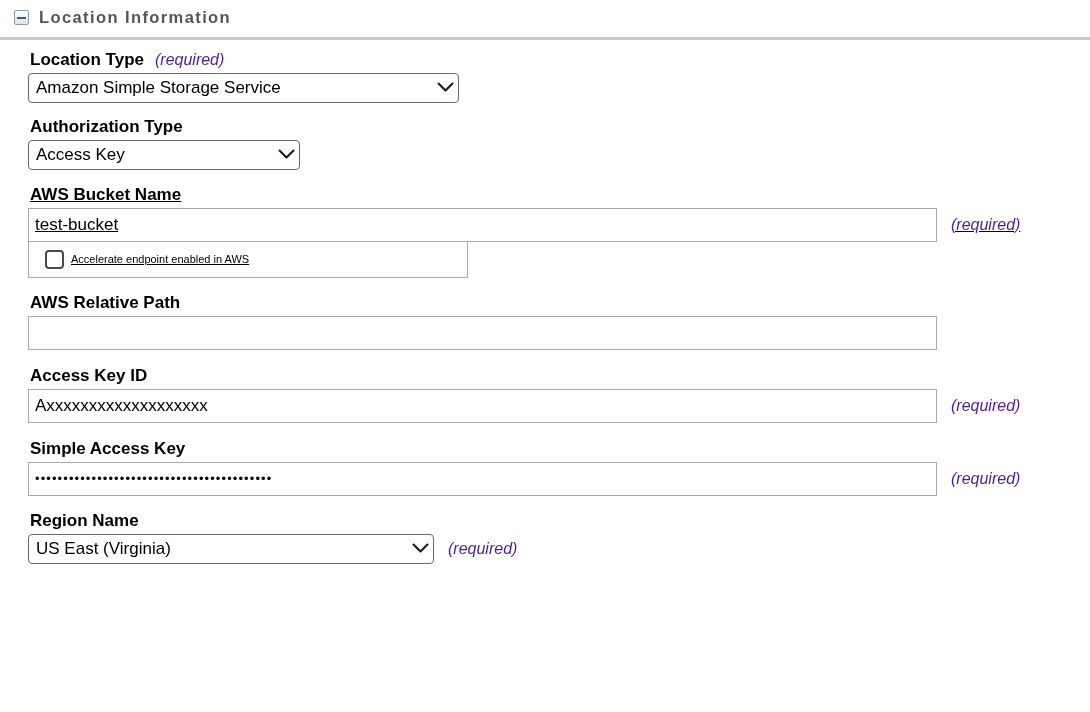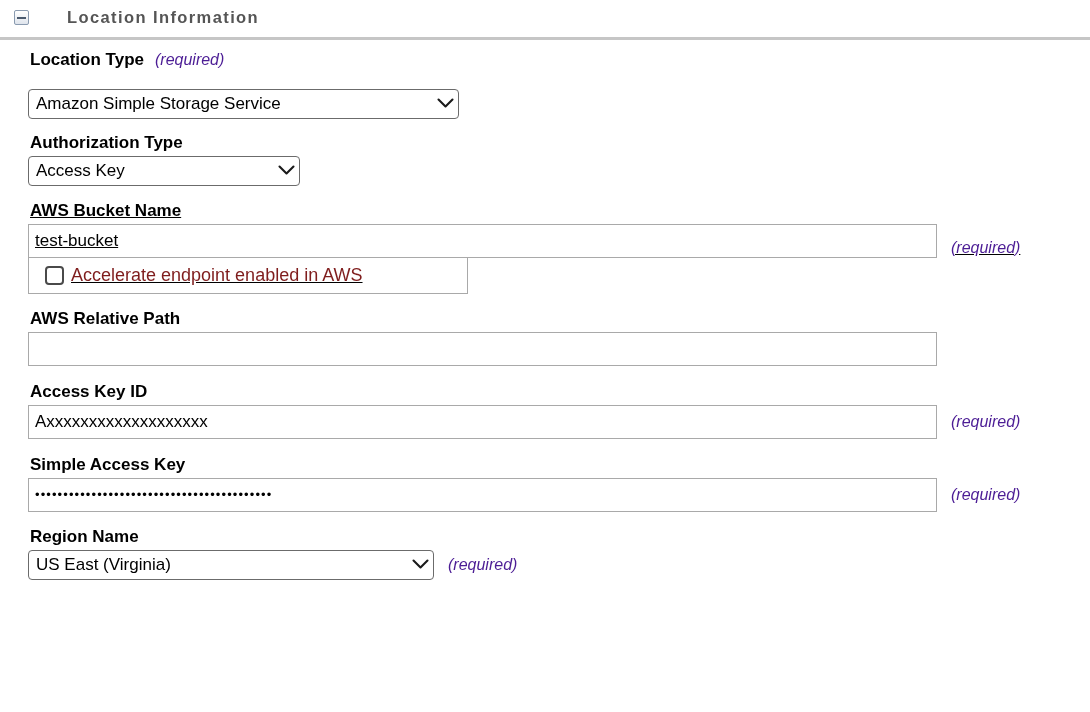--- a/index.html
+++ b/index.html
@@ -15,21 +15,20 @@
     -webkit-font-smoothing: antialiased;
   }
 
   .panel { width: 1090px; padding: 0; }
 
   
   .section-header {
     display: flex;
     align-items: center;
     padding: 9px 0 7px 14px;
-    gap: 28px;
   }
   .collapse-icon {
     width: 15px; height: 15px;
     flex: 0 0 15px;
     border: 1px solid #8a9bb0;
     border-radius: 2px;
     background: linear-gradient(180deg, #ffffff 0%, #eef1f5 55%, #dfe4ec 100%);
     position: relative;
     display: inline-block;
     margin-right: 10px;
@@ -111,21 +110,21 @@
   .select-box .chevron {
     flex: 0 0 auto;
     width: 26px;
     height: 28px;
     display: inline-flex;
     align-items: center;
     justify-content: center;
   }
   .select-box .chevron svg { display: block; }
 
-  .select-location-type { width: 431px; margin-top: 16px; }
+  .select-location-type { width: 431px; }
   .select-auth-type { width: 272px; }
   .select-region { width: 406px; }
 
   
   .text-input {
     height: 34px;
     background: #ffffff;
     border: 1px solid #a9a9a9;
     border-radius: 0;
     padding: 0 6px;
@@ -163,37 +162,37 @@
     width: 19px; height: 19px;
     flex: 0 0 19px;
     border: 2px solid #4a4a4a;
     border-radius: 4px;
     background: #ffffff;
     margin-right: 7px;
     display: inline-block;
     cursor: pointer;
   }
   .checkbox-label {
-    font-size: 18px;
-    color: #7f1d1d;
+    font-size: 11px;
+    color: #000000;
     line-height: 20px;
     white-space: nowrap;
   }
 
   
   .field-location-type { margin-bottom: 14px; }
   .field-auth-type     { margin-bottom: 15px; }
   .field-bucket        { margin-bottom: 15px; text-decoration: underline; }
   .field-relpath       { margin-bottom: 16px; }
   .field-accesskey     { margin-bottom: 16px; }
   .field-secretkey     { margin-bottom: 15px; }
   .field-region        { margin-bottom: 0; }
 
   .bucket-stack { display: flex; flex-direction: column; }
-  .bucket-top-row { display: flex; align-items: flex-end; gap: 14px; border-radius: 13px; }
+  .bucket-top-row { display: flex; align-items: center; gap: 14px; border-radius: 13px; }
 </style>
 </head>
 <body>
 
 <div class="panel">
 
   <div class="section-header">
     <span class="collapse-icon"></span>
     <span class="section-title">Location Information</span>
   </div>

